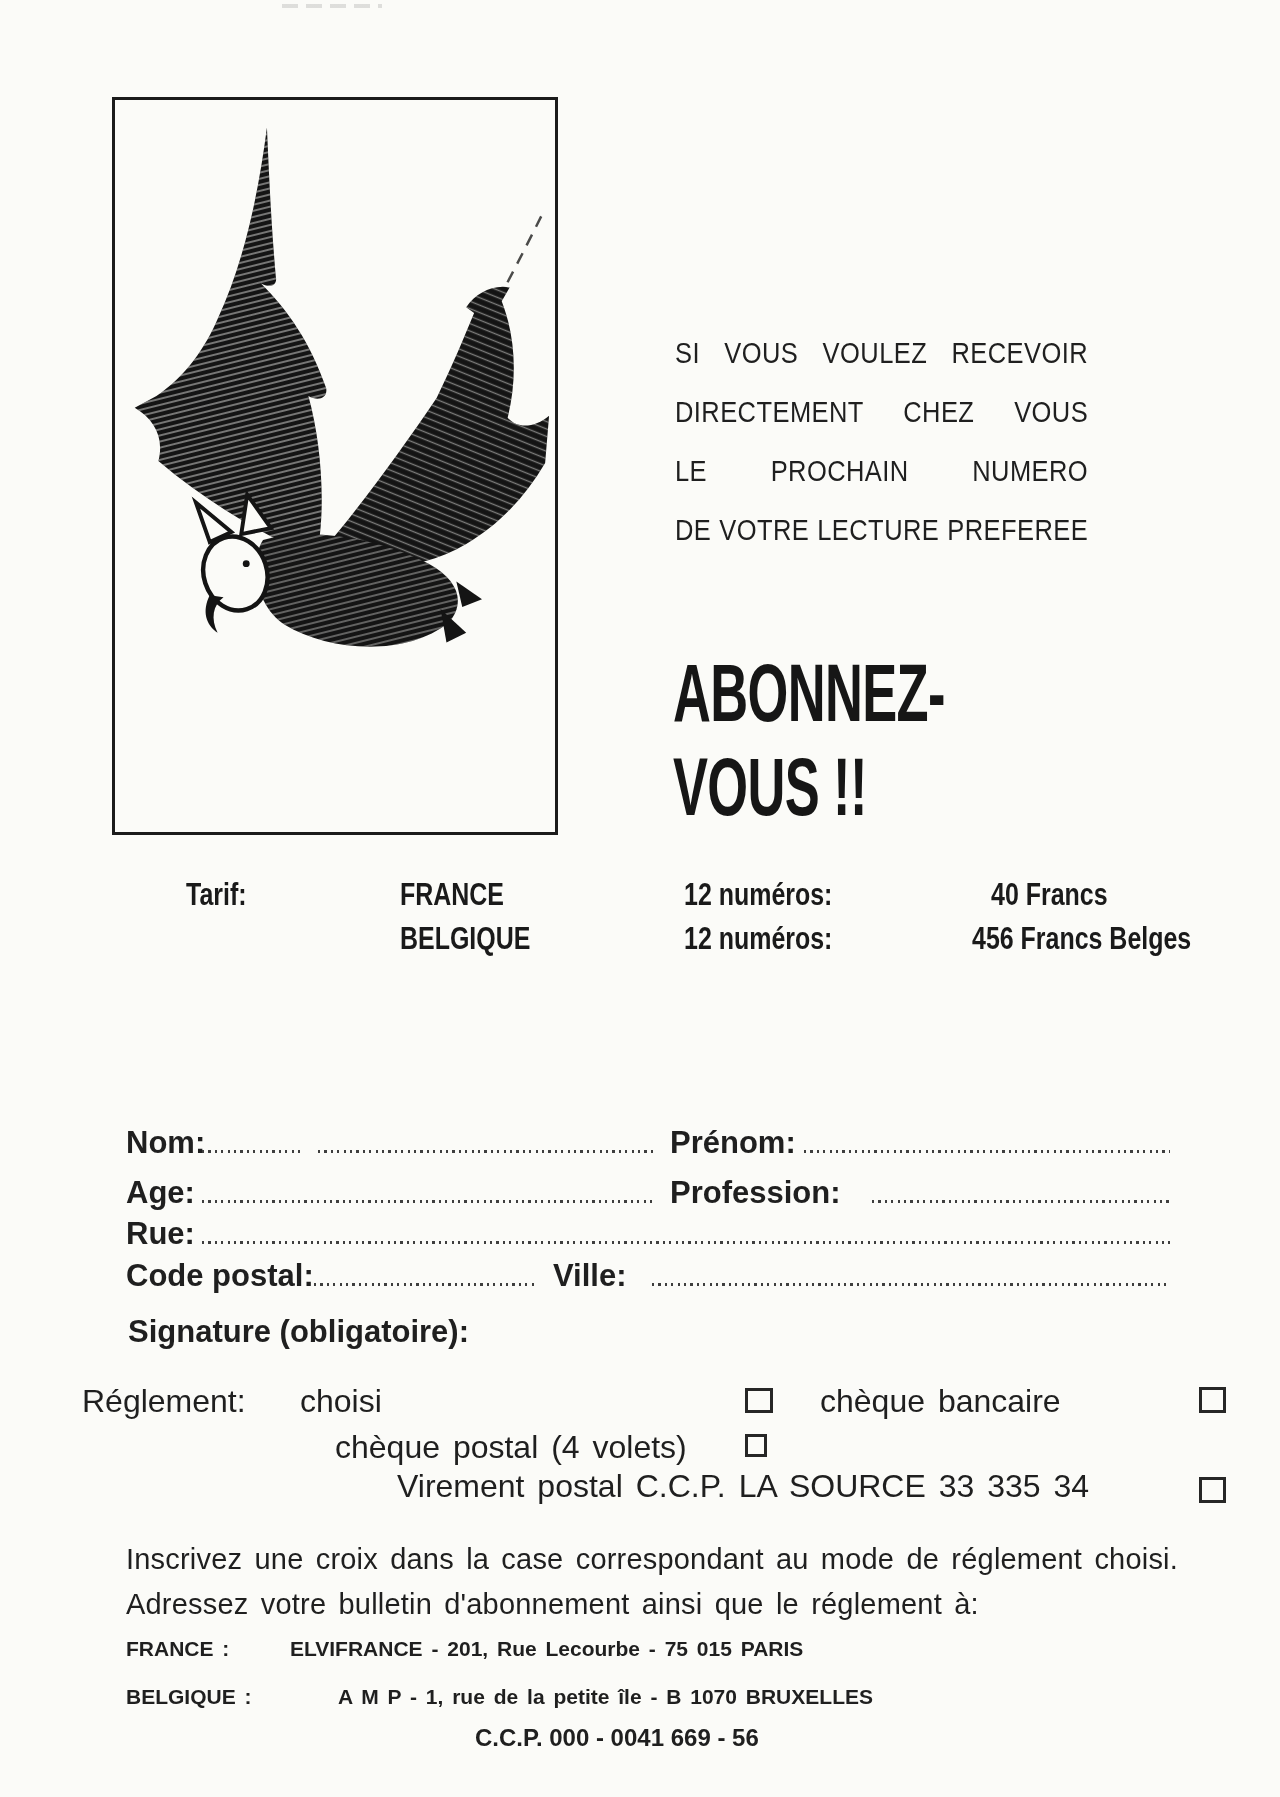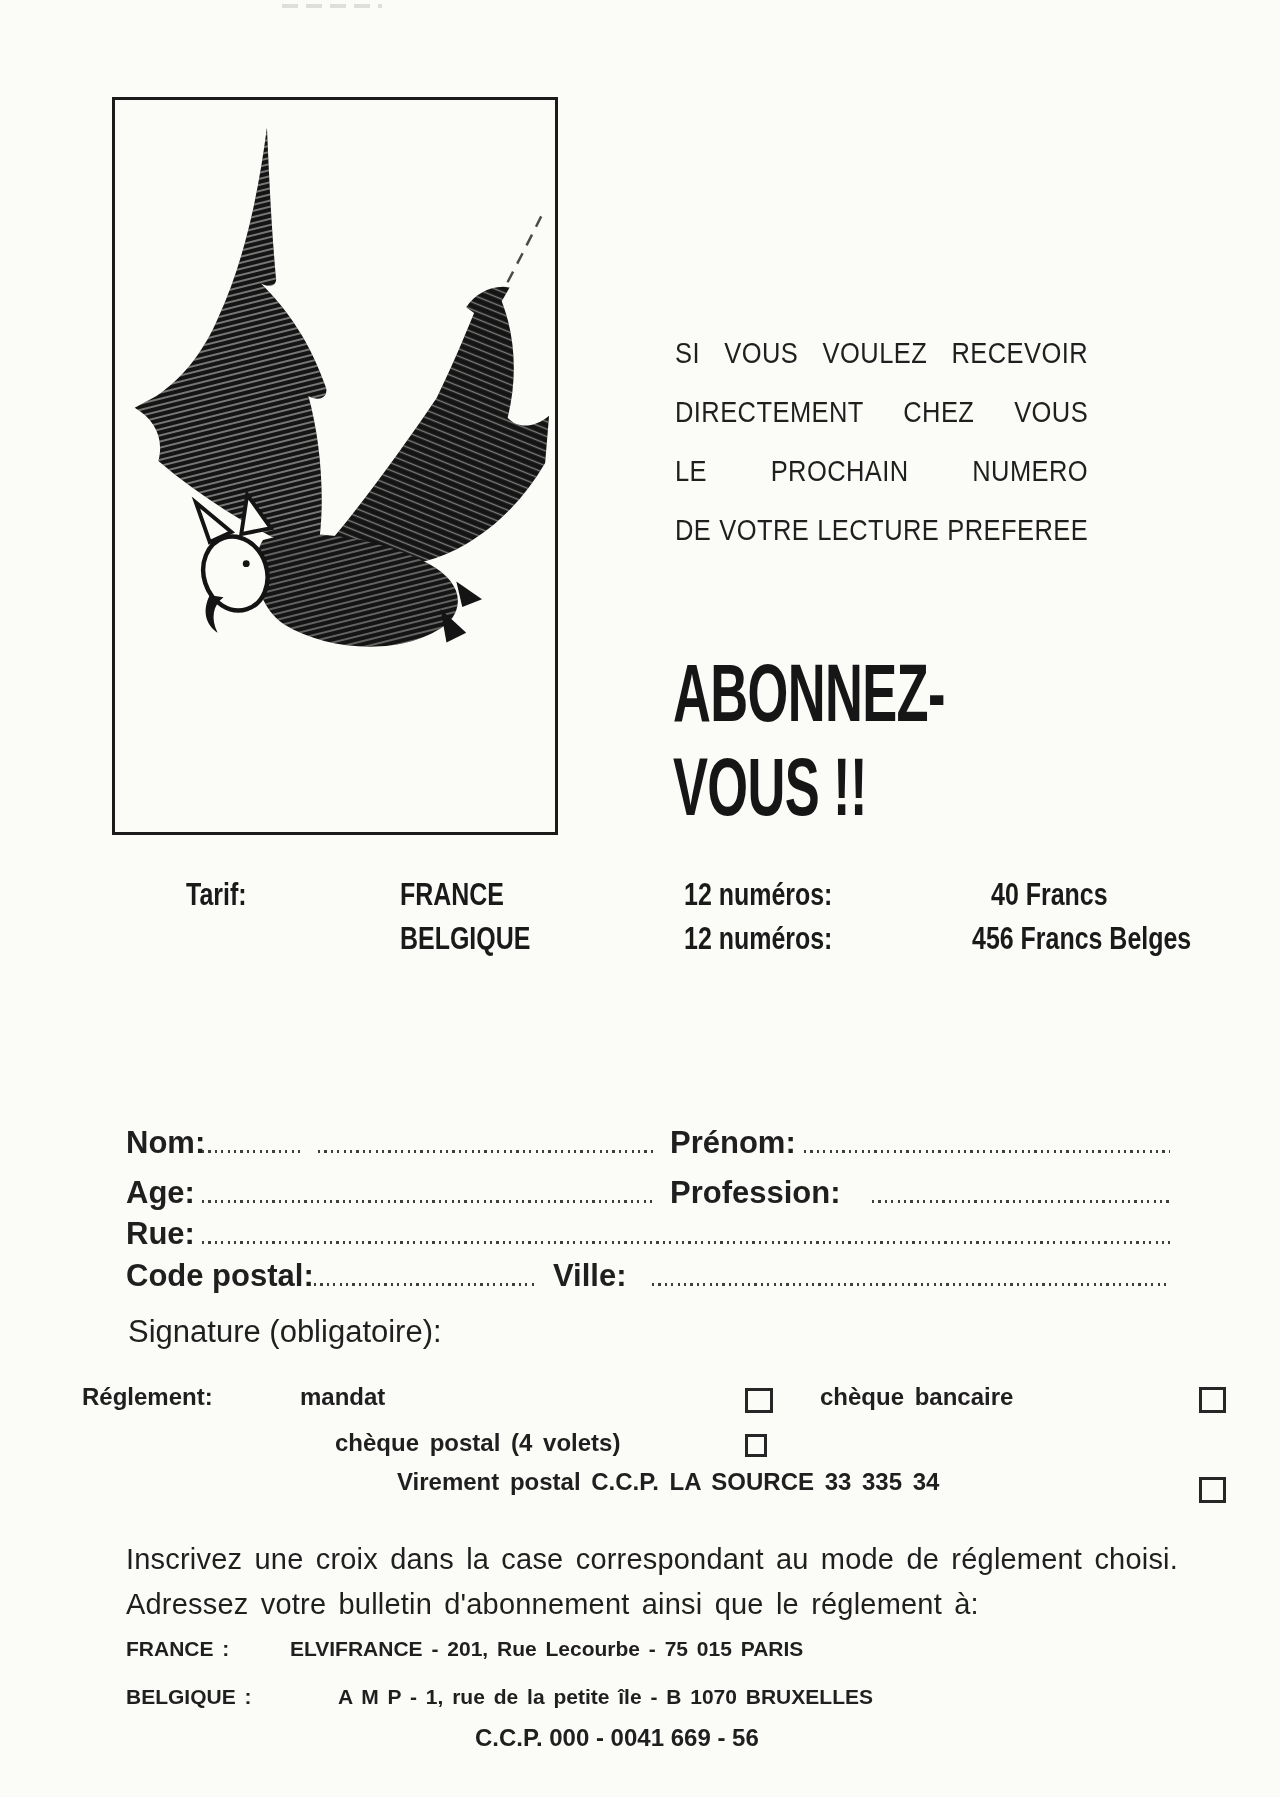--- a/index.html
+++ b/index.html
@@ -28,26 +28,26 @@
     transform:scaleX(.85);transform-origin:0 0;
   }
   .headline{
     position:absolute;left:673px;top:646px;font-size:82px;font-weight:700;
     letter-spacing:-1px;transform:scaleX(.64);transform-origin:0 0;color:#161616;
   }
   
   .tarif{font-size:32px;font-weight:700;transform:scaleX(.78);transform-origin:0 0;color:#1a1a1a;}
   
   .flabel{font-size:31px;font-weight:700;}
-  .plain{font-weight:400;}
+  .plain{font-weight:700;}
   .dots{
     position:absolute;height:2.6px;
     background:repeating-linear-gradient(90deg,#3e3e3e 0 2.2px,transparent 2.2px 6.4px);
   }
-  .pay{font-size:24px;font-weight:700;word-spacing:4px;}
+  .pay{font-size:32px;font-weight:400;word-spacing:4px;}
   .cbx{
     position:absolute;border:3px solid #262626;background:transparent;box-sizing:content-box;
   }
   .foot{font-size:29px;font-weight:400;word-spacing:4px;letter-spacing:.2px;}
   .addr{font-size:21px;font-weight:700;word-spacing:3px;}
   .ccp{font-size:24px;font-weight:700;}
 </style>
 </head>
 <body>
 
@@ -126,21 +126,21 @@
   <div class="dots" style="left:202px;top:1241px;width:968px"></div>
 
   <div class="abs flabel" style="left:126px;top:1260px">Code postal:</div>
   <div class="dots" style="left:314px;top:1283px;width:222px"></div>
   <div class="abs flabel" style="left:553px;top:1260px">Ville:</div>
   <div class="dots" style="left:652px;top:1283px;width:518px"></div>
 
   <div class="abs flabel plain" style="left:128px;top:1316px">Signature (obligatoire):</div>
 
   <div class="abs pay" style="left:82px;top:1385px">Réglement:</div>
-  <div class="abs pay" style="left:300px;top:1385px">mandat</div>
+  <div class="abs pay" style="left:300px;top:1385px">choisi</div>
   <div class="cbx" style="left:745px;top:1388px;width:22px;height:19px"></div>
   <div class="abs pay" style="left:820px;top:1385px">chèque bancaire</div>
   <div class="cbx" style="left:1199px;top:1387px;width:21px;height:20px"></div>
 
   <div class="abs pay" style="left:335px;top:1431px">chèque postal (4 volets)</div>
   <div class="cbx" style="left:745px;top:1434px;width:16px;height:17px"></div>
 
   <div class="abs pay" style="left:397px;top:1470px">Virement postal C.C.P. LA SOURCE 33 335 34</div>
   <div class="cbx" style="left:1199px;top:1477px;width:21px;height:20px"></div>
 

